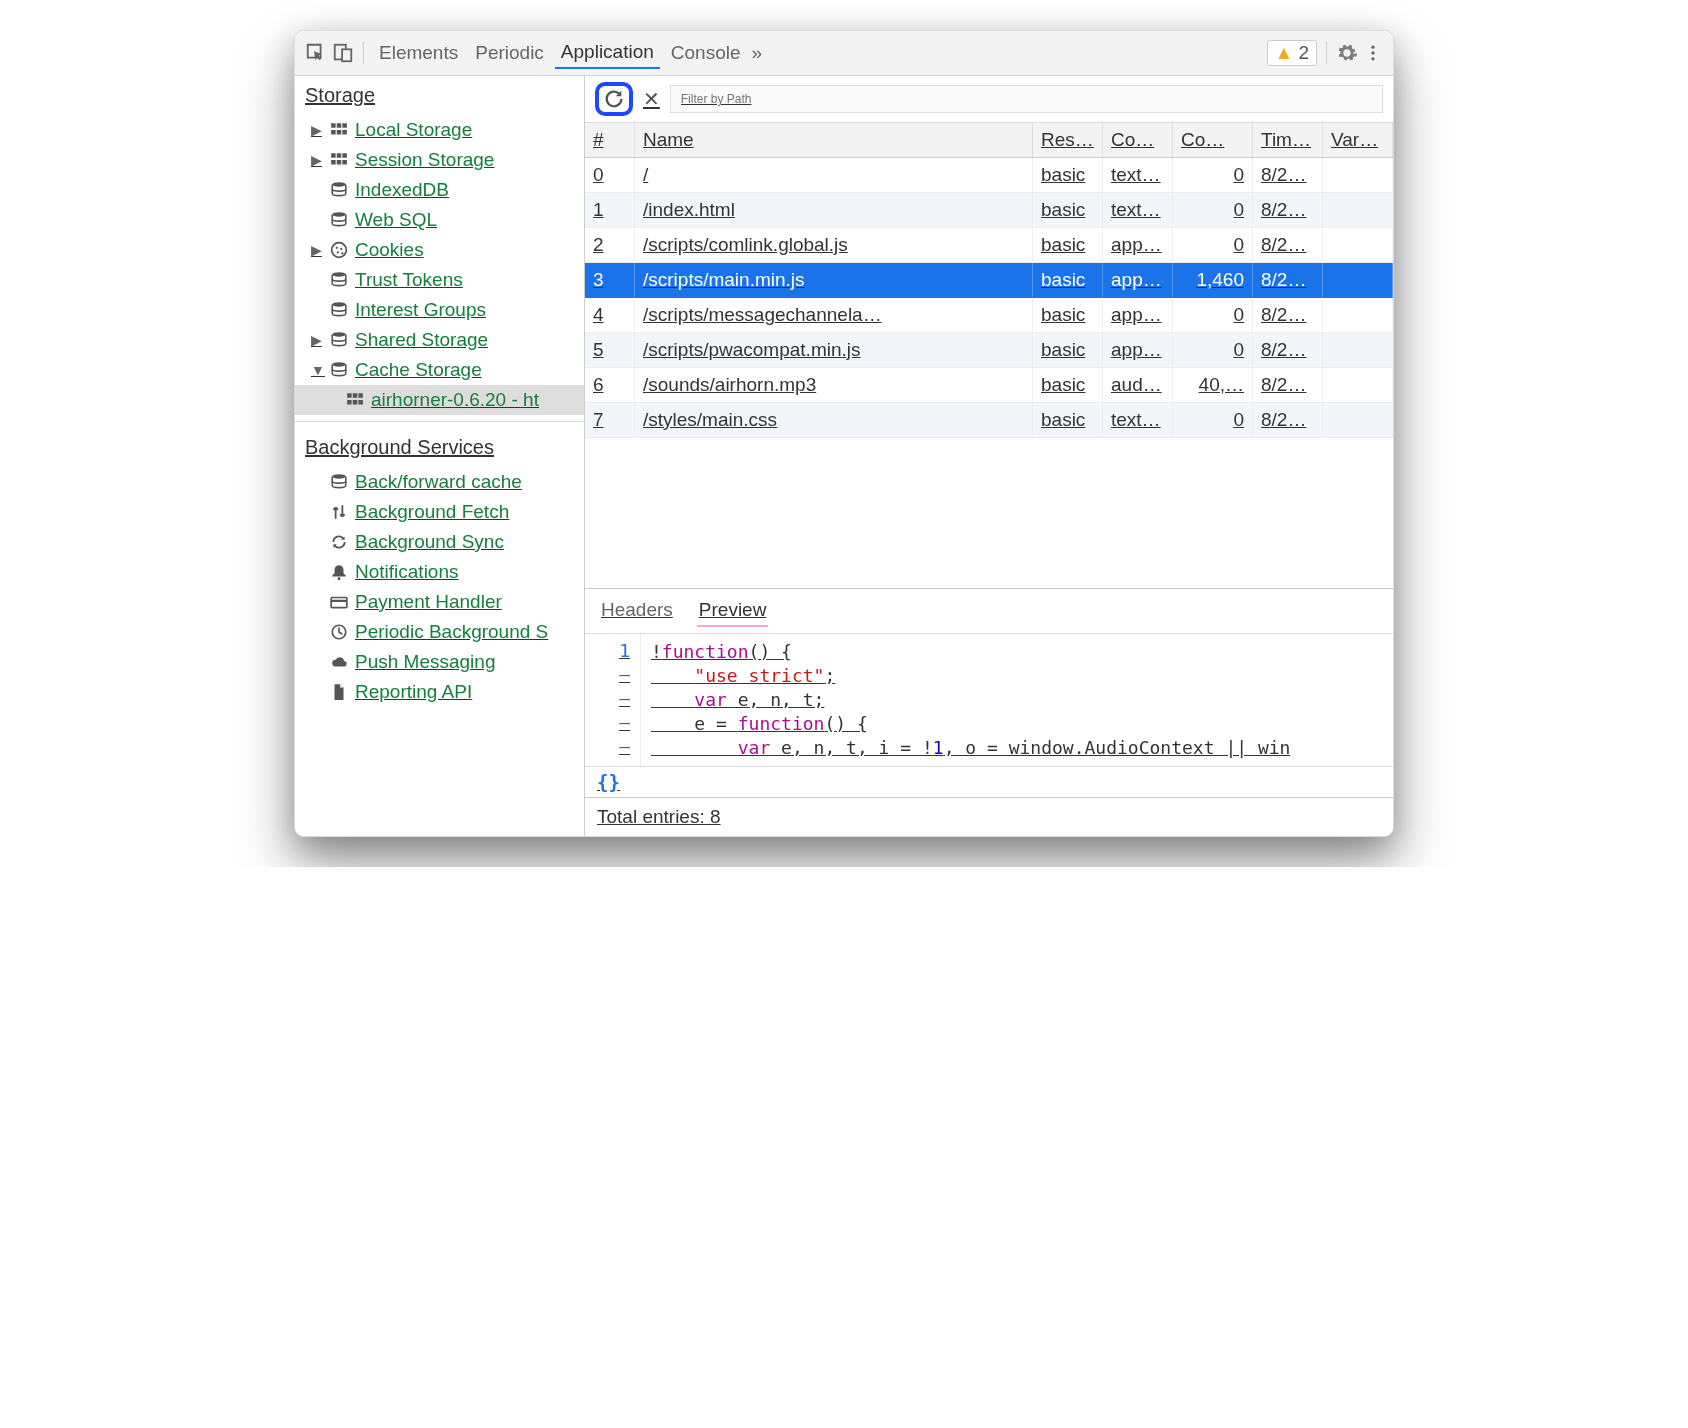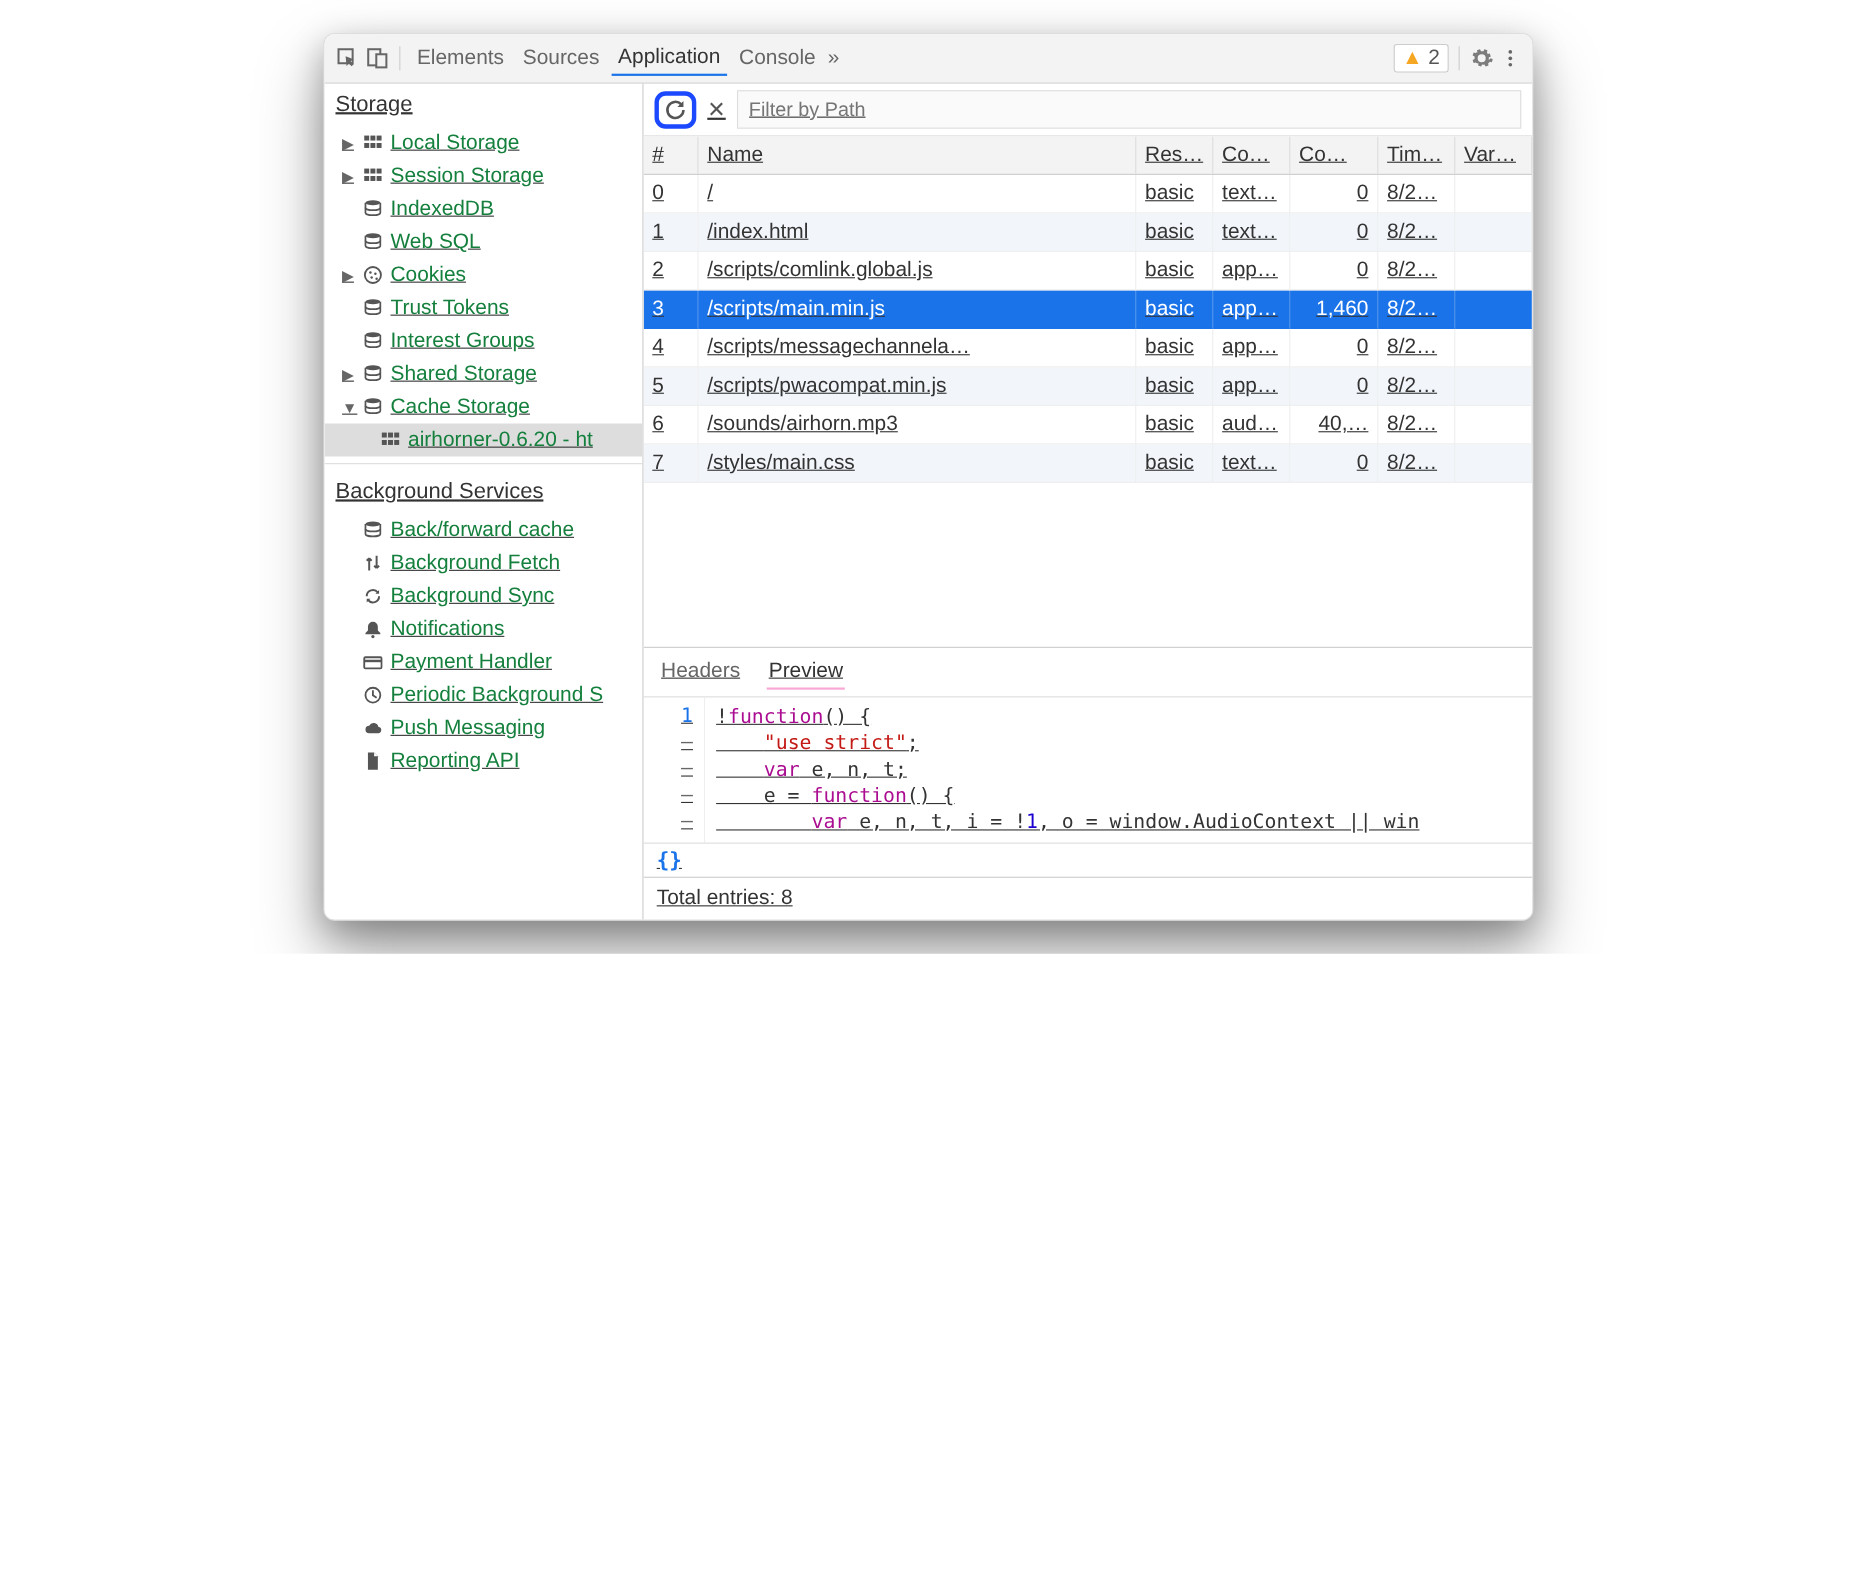--- a/index.html
+++ b/index.html
@@ -59,21 +59,21 @@
   .tree-item.indent { padding-left:32px; }
   .tree-item.selected { background:#ddd; }
   .iconbox { width:20px; text-align:center; color:#555; display:flex; justify-content:center; }
   .iconbox svg { width:18px; height:18px; fill:#555; }
   .side-group2 { border-top:1px solid #ddd; margin-top:6px; padding-top:6px; }
   .main { flex:1; display:flex; flex-direction:column; overflow:hidden; }
   .filterbar { display:flex; align-items:center; gap:10px; padding:6px 10px; border-bottom:1px solid #ddd; }
   .refresh-ring {
     border:4px solid #1c48ff; border-radius:10px; padding:2px 4px; display:flex; align-items:center; justify-content:center;
   }
-  .filterbar input { flex:1; border:1px solid #ddd; padding:6px 10px; font-size:18px; background:#fafafa;}
+  .filterbar input { flex:1; border:1px solid #ddd; padding:6px 10px; font-size:12px; background:#fafafa;}
   .table-wrap { flex:1 1 0; overflow:hidden; display:flex; flex-direction:column; }
   .grid-head, .grid-row { display:grid; grid-template-columns: 50px 1fr 70px 70px 80px 70px 70px; }
   .grid-head { border-bottom:1px solid #ccc; background:#f3f3f3;}
   .grid-head .cell { padding:6px 8px; border-right:1px solid #ddd; color:#333; white-space:nowrap; overflow:hidden; text-overflow:ellipsis; }
   .grid-body { overflow:auto; }
   .grid-row .cell { padding:6px 8px; border-right:1px solid #eee; border-bottom:1px solid #eee; white-space:nowrap; overflow:hidden; text-overflow:ellipsis; }
   .grid-row:nth-child(odd) { background:#fff; }
   .grid-row:nth-child(even) { background:#f2f6fb; }
   .grid-row.selected { background:#1a73e8; color:#fff; }
   .grid-row.selected .cell { border-right-color:rgba(255,255,255,0.25); border-bottom-color:#1a73e8; }
@@ -108,21 +108,21 @@
         </svg>
     </span>
     <span class="devicon">
       <svg viewBox="0 0 24 24" width="22" height="22">
           <rect x="3" y="3" width="12" height="16" fill="none" stroke="#666" stroke-width="2"></rect>
           <rect x="11" y="8" width="10" height="13" fill="#f3f3f3" stroke="#666" stroke-width="2"></rect>
         </svg>
     </span>
     <div class="divider"></div>
     <span class="tab-item">Elements</span>
-    <span class="tab-item">Sources</span>
+    <span class="tab-item">Periodic</span>
     <span class="tab-item active">Application</span>
     <span class="tab-item">Console</span>
     <span class="chev">»</span>
     <div class="spacer"></div>
     <div class="warn-badge">
       <span class="warn-tri">▲</span>
       <span>2</span>
     </div>
     <div class="divider"></div>
     <span class="gear">

